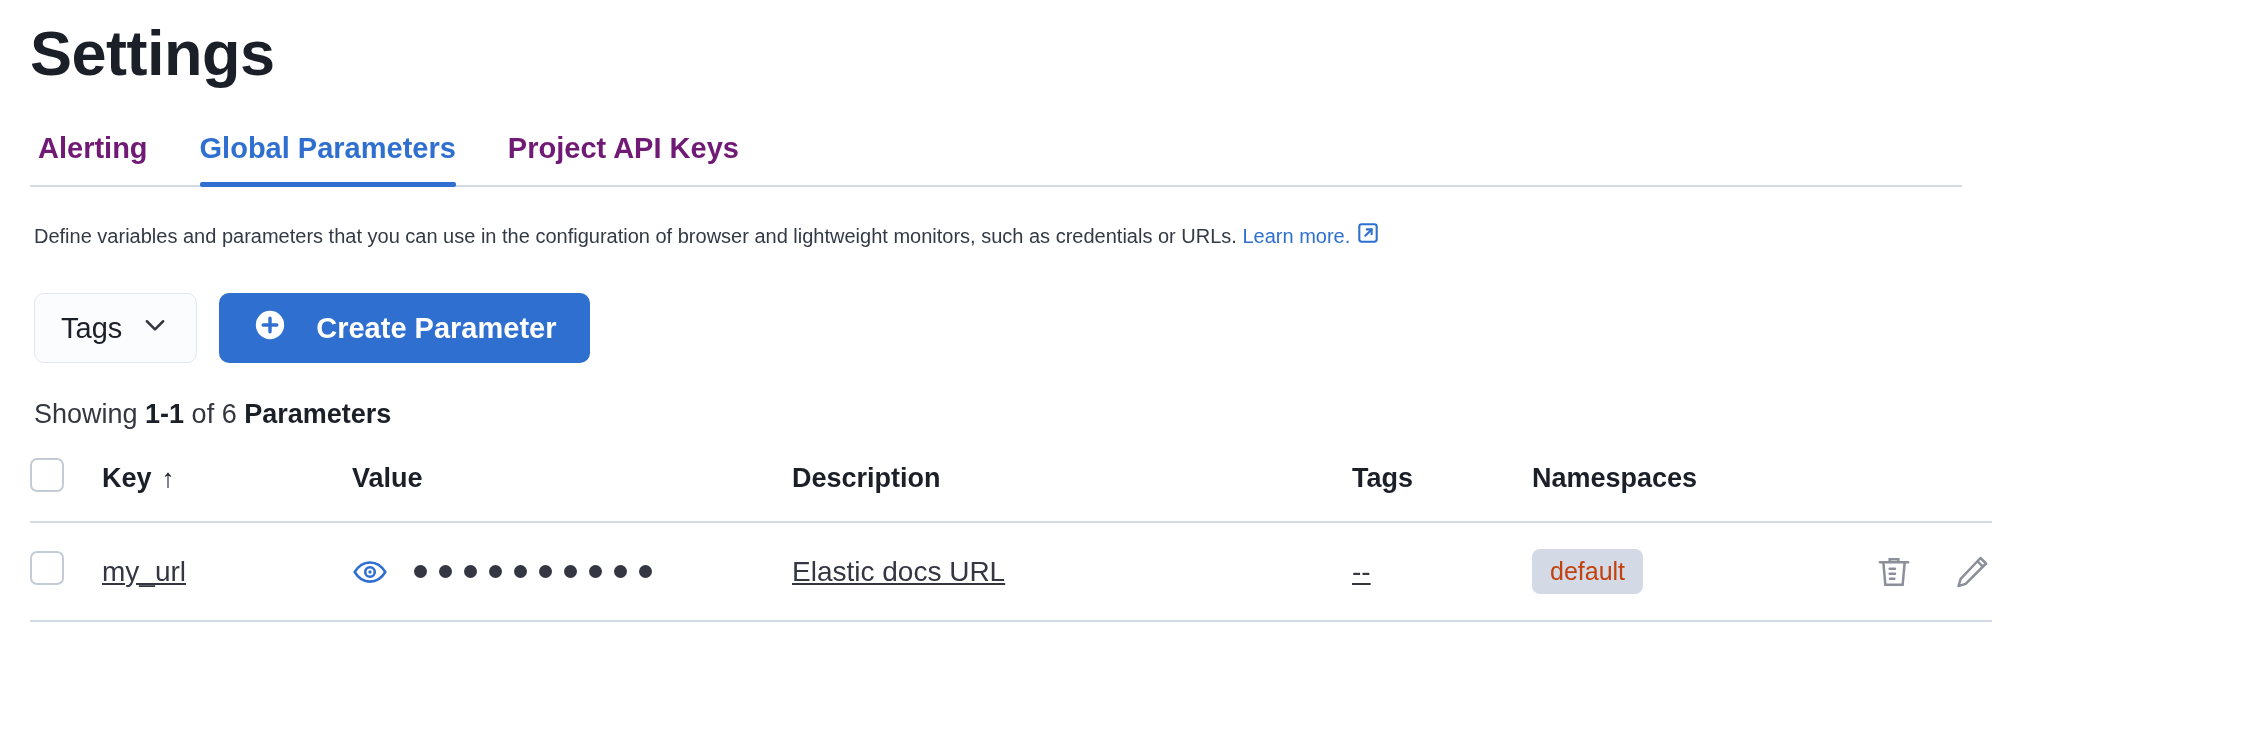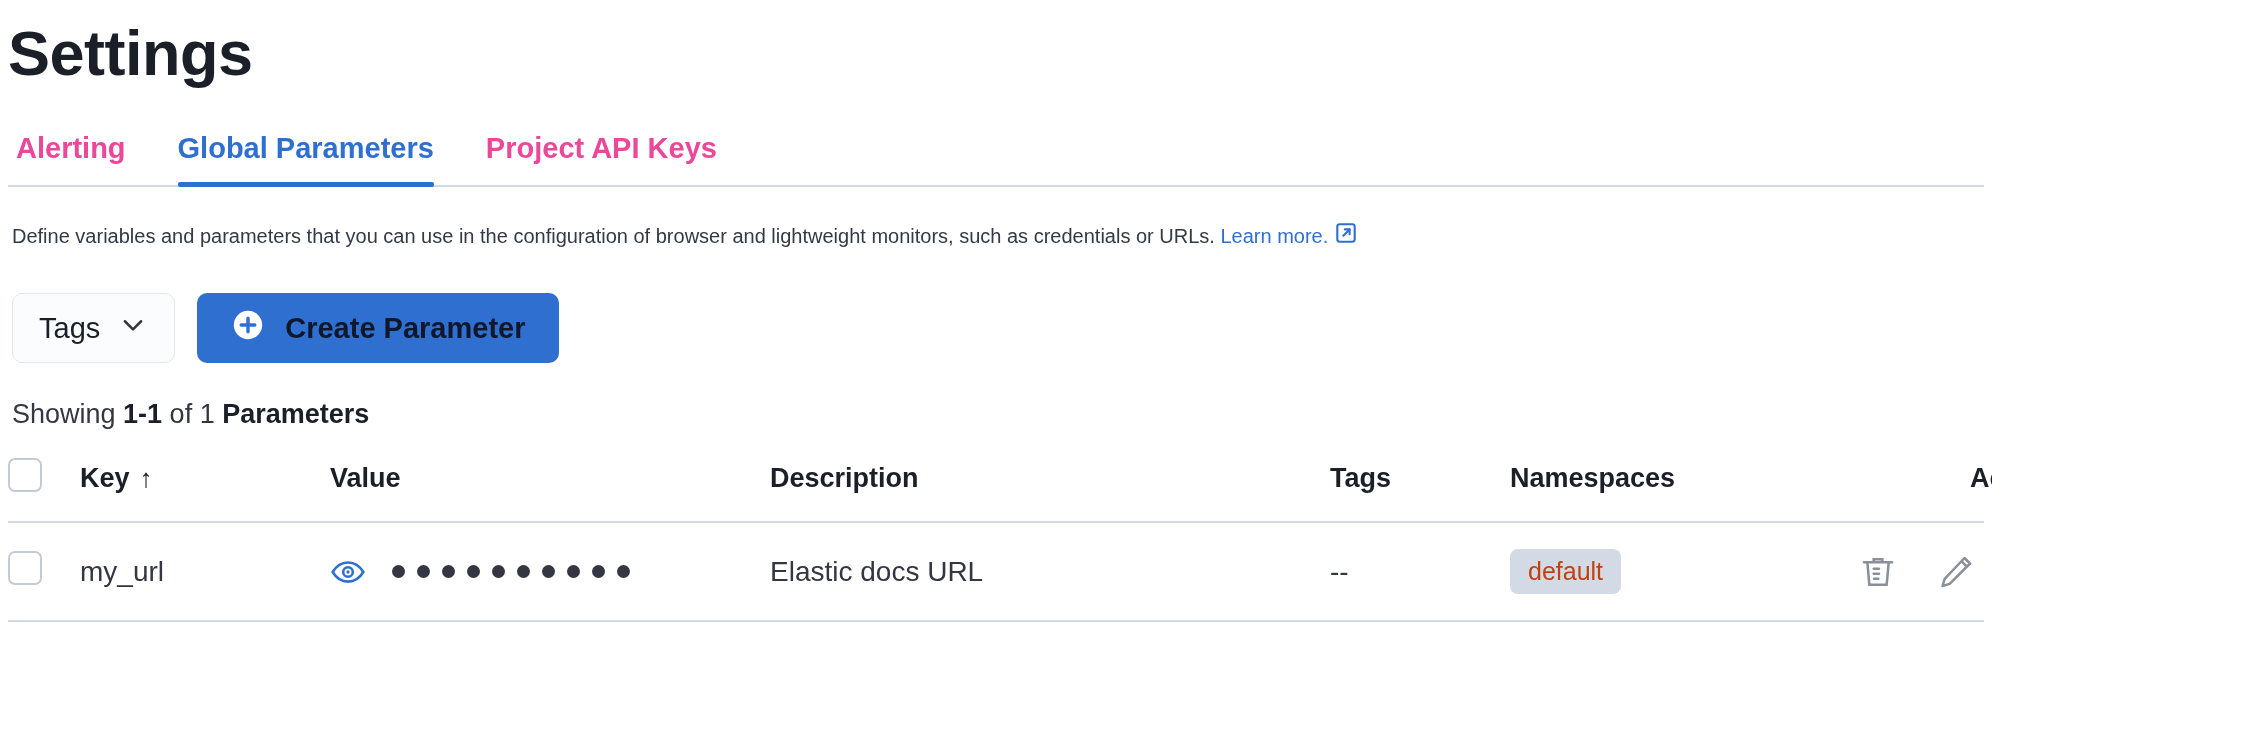--- a/index.html
+++ b/index.html
@@ -10,21 +10,21 @@
     background: #ffffff;
     font-family: "Liberation Sans", sans-serif;
     -webkit-font-smoothing: antialiased;
   }
 
   .page {
     position: relative;
     width: 1992px;
     height: 754px;
     background: #ffffff;
-    padding: 0 8px;
+    padding: 0 30px;
     overflow: hidden;
   }
 
   
   .page-title {
     font-size: 63px;
     line-height: 1;
     font-weight: 700;
     color: #1b1f28;
     letter-spacing: -0.5px;
@@ -37,21 +37,21 @@
     align-items: flex-end;
     gap: 0;
     margin-top: 36px;
     border-bottom: 2px solid #d3dae6;
     height: 66px;
   }
   .tab {
     position: relative;
     font-size: 29px;
     font-weight: 700;
-    color: #ec4899;
+    color: #701a75;
     padding: 0 26px 20px 26px;
     cursor: pointer;
     white-space: nowrap;
     background: none;
     border: none;
     font-family: "Liberation Sans", sans-serif;
   }
   .tab:first-child { padding-left: 8px; }
   .tab.active { color: #2f6fd0; }
   .tab.active::after {
@@ -133,25 +133,25 @@
     font-family: "Liberation Sans", sans-serif;
   }
 
   .create-button {
     height: 70px;
     background: #2f6fd0;
     border: none;
     border-radius: 10px;
     display: flex;
     align-items: center;
-    gap: 20px;
+    gap: 29px;
     padding: 0 34px;
     font-size: 29px;
     font-weight: 700;
-    color: #0f172a;
+    color: #ffffff;
     cursor: pointer;
     white-space: nowrap;
     font-family: "Liberation Sans", sans-serif;
   }
 
   
   .showing {
     margin-top: 36px;
     font-size: 27px;
     color: #343741;
@@ -175,20 +175,21 @@
     font-weight: 700;
     color: #1b1f28;
     padding: 10px 0 22px 0;
     border-bottom: 2px solid #d3dae6;
   }
   .table tbody td {
     font-size: 28px;
     color: #343741;
     padding: 26px 0;
     border-bottom: 2px solid #d3dae6;
+    text-decoration: underline;
   }
   .col-check  { width: 72px; }
   .col-key    { width: 250px; }
   .col-value  { width: 440px; }
   .col-desc   { width: 560px; }
   .col-tags   { width: 180px; }
   .col-ns     { width: 460px; }
   .col-actions{ width: auto; }
   .th-actions, .td-actions { text-align: right; }
 
@@ -286,21 +287,21 @@
         <svg width="34" height="34" viewBox="0 0 24 24">
           <circle cx="12" cy="12" r="10" fill="#ffffff"></circle>
           <path d="M12 7.2 V16.8 M7.2 12 H16.8" stroke="#2f6fd0" stroke-width="2.4" stroke-linecap="round"></path>
         </svg>
       </span>
       <span>Create Parameter</span>
     </button>
   </div>
 
   <div class="showing">
-    <span>Showing </span><b>1-1</b><span> of 1 </span><b>Parameters</b>
+    <span>Showing </span><b>1-1</b><span> of 6 </span><b>Parameters</b>
   </div>
 
   <table class="table">
     <thead>
       <tr>
         <th class="col-check">
           <span class="checkbox"></span>
         </th>
         <th class="col-key">
           <span>Key</span><span class="sort-arrow">↑</span>

